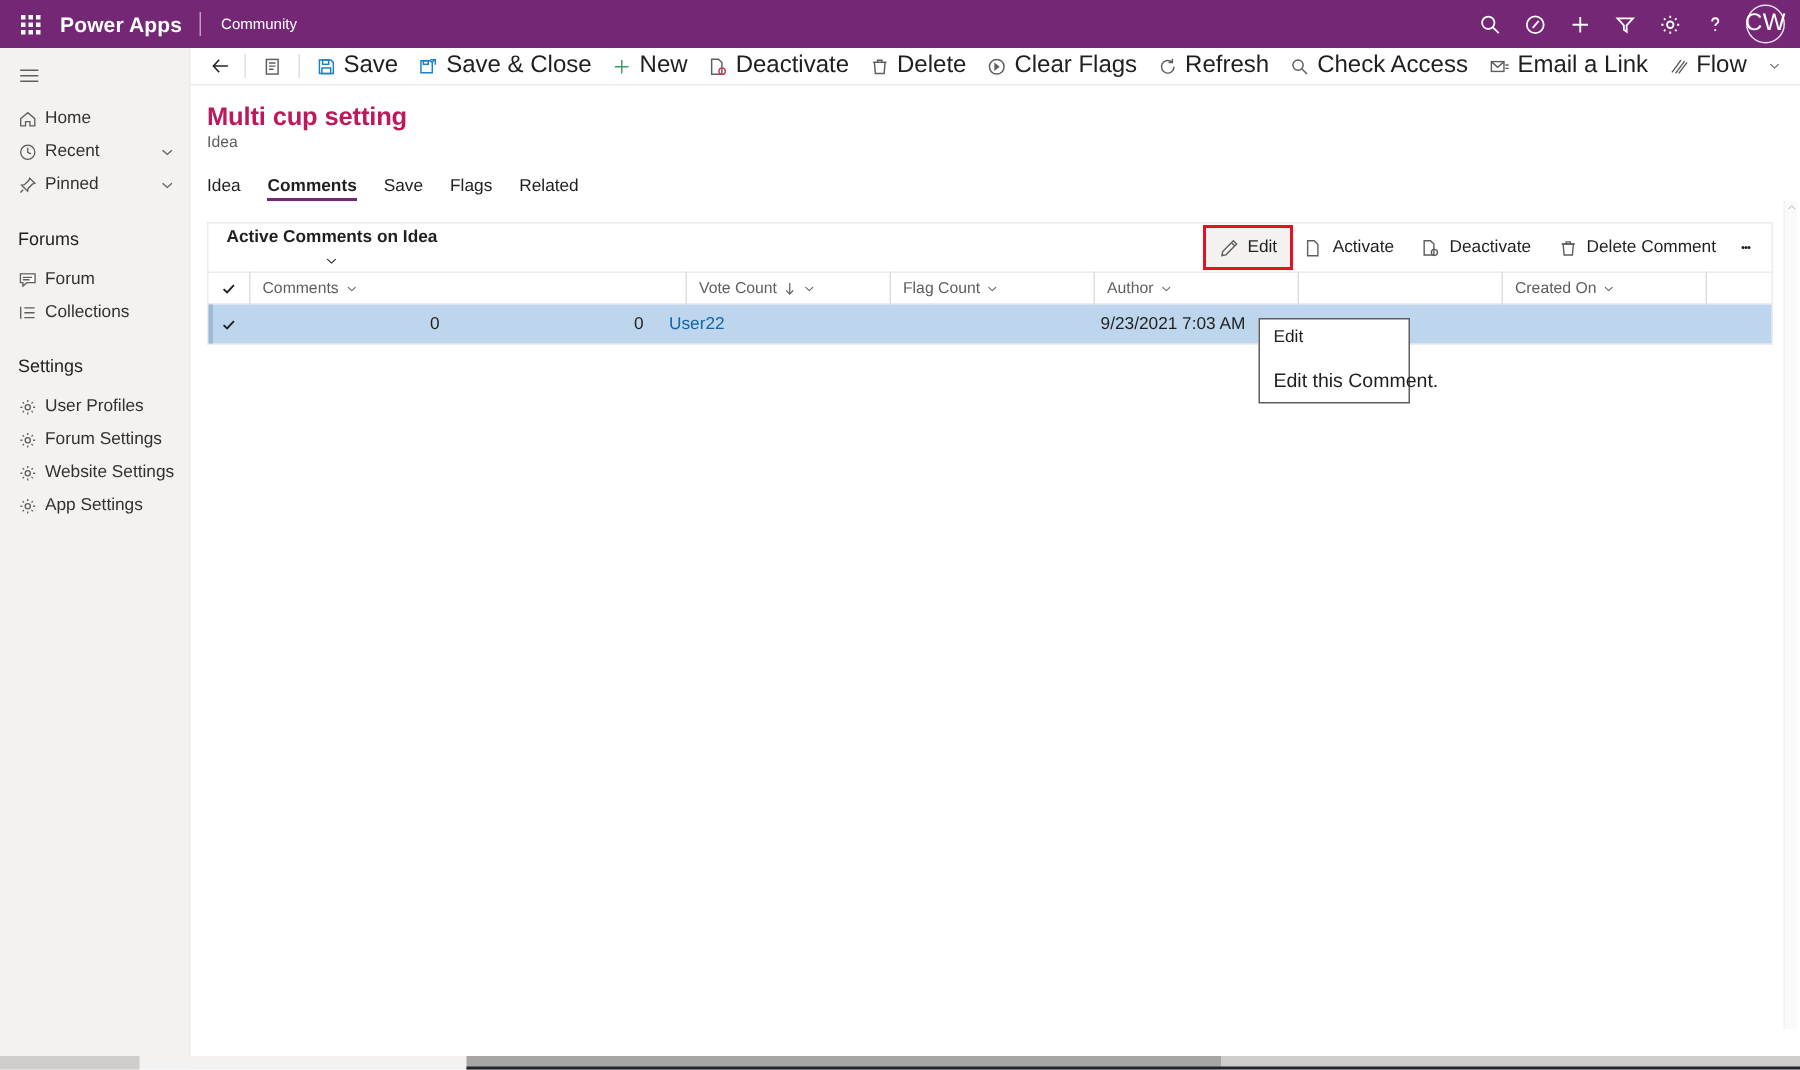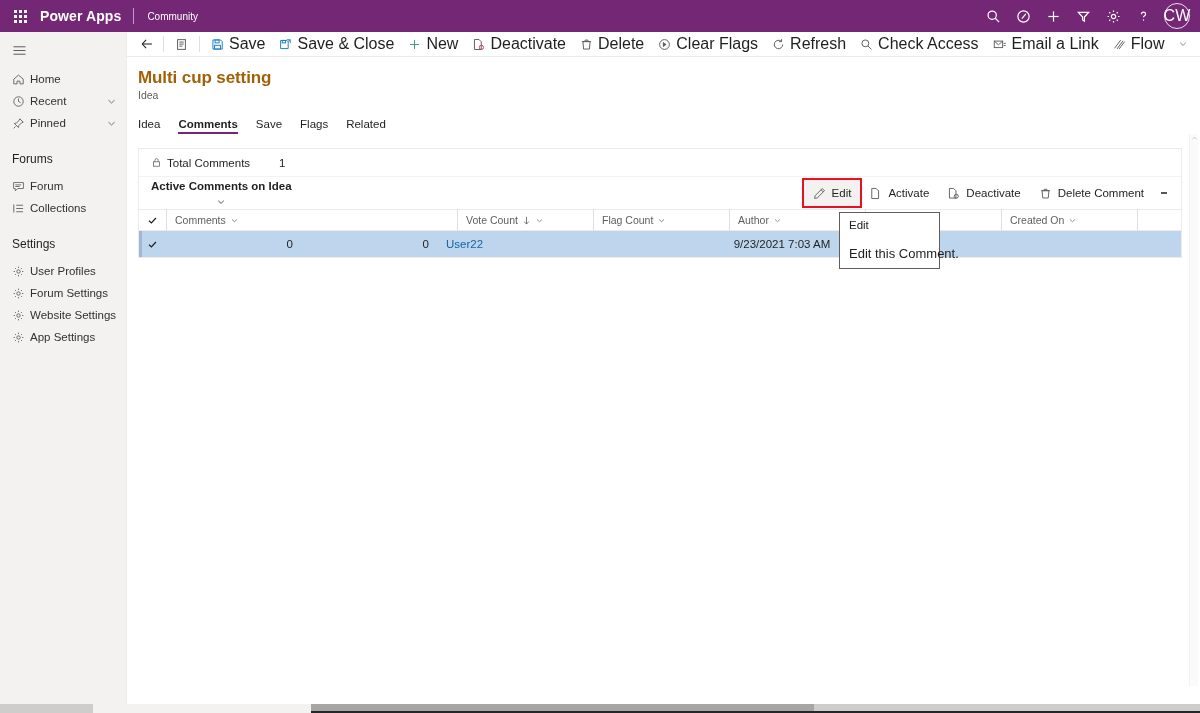--- a/index.html
+++ b/index.html
@@ -100,21 +100,21 @@
     height: 24px; padding: 0 7px; cursor: pointer; white-space: nowrap;
   }
   .cmd-btn svg { fill: none; stroke-width: 1.2; }
   .cmdbar-line {
     position: absolute; left: 0; right: 0; bottom: -1px;
     height: 1px; background: #edebe9;
   }
 
   
   .title-zone { padding: 12px 0 0 11px; }
-  .rec-title { font-size: 17px; font-weight: bold; color: #a16207; letter-spacing: -.1px; }
+  .rec-title { font-size: 17px; font-weight: bold; color: #be185d; letter-spacing: -.1px; }
   .rec-sub { font-size: 10.5px; color: #605e5c; margin-top: 1px; }
 
   
   .tabs { display: flex; align-items: flex-end; padding-left: 11px; margin-top: 11px; height: 22px; }
   .tab {
     font-size: 11.5px; color: #201f1e; padding: 0 9px 4px 9px;
     cursor: pointer; position: relative; white-space: nowrap;
   }
   .tab:first-child { padding-left: 0; }
   .tab.active { font-weight: bold; }
@@ -542,30 +542,20 @@
       <div class="tab">Idea</div>
       <div class="tab active">Comments</div>
       <div class="tab">Save</div>
       <div class="tab">Flags</div>
       <div class="tab">Related</div>
     </div>
 
     <div class="content-area">
       <div class="card">
 
-        <div class="total-row">
-          <span class="total-lock">
-            <svg width="11" height="11" viewBox="0 0 16 16">
-                <rect x="3.6" y="7" width="8.8" height="6.4"></rect>
-                <path d="M5.6 7V4.8a2.4 2.4 0 0 1 4.8 0V7"></path>
-              </svg>
-          </span>
-          <span class="total-label">Total Comments</span>
-          <span class="total-value">1</span>
-        </div>
 
         <div class="grid-toolbar">
           <div class="view-selector">
             <span>Active Comments on Idea</span>
             <svg width="10" height="10" viewBox="0 0 16 16">
                 <polyline points="3.5,6 8,10.2 12.5,6"></polyline>
               </svg>
           </div>
           <div class="toolbar-spacer"></div>
           <div class="grid-actions">

